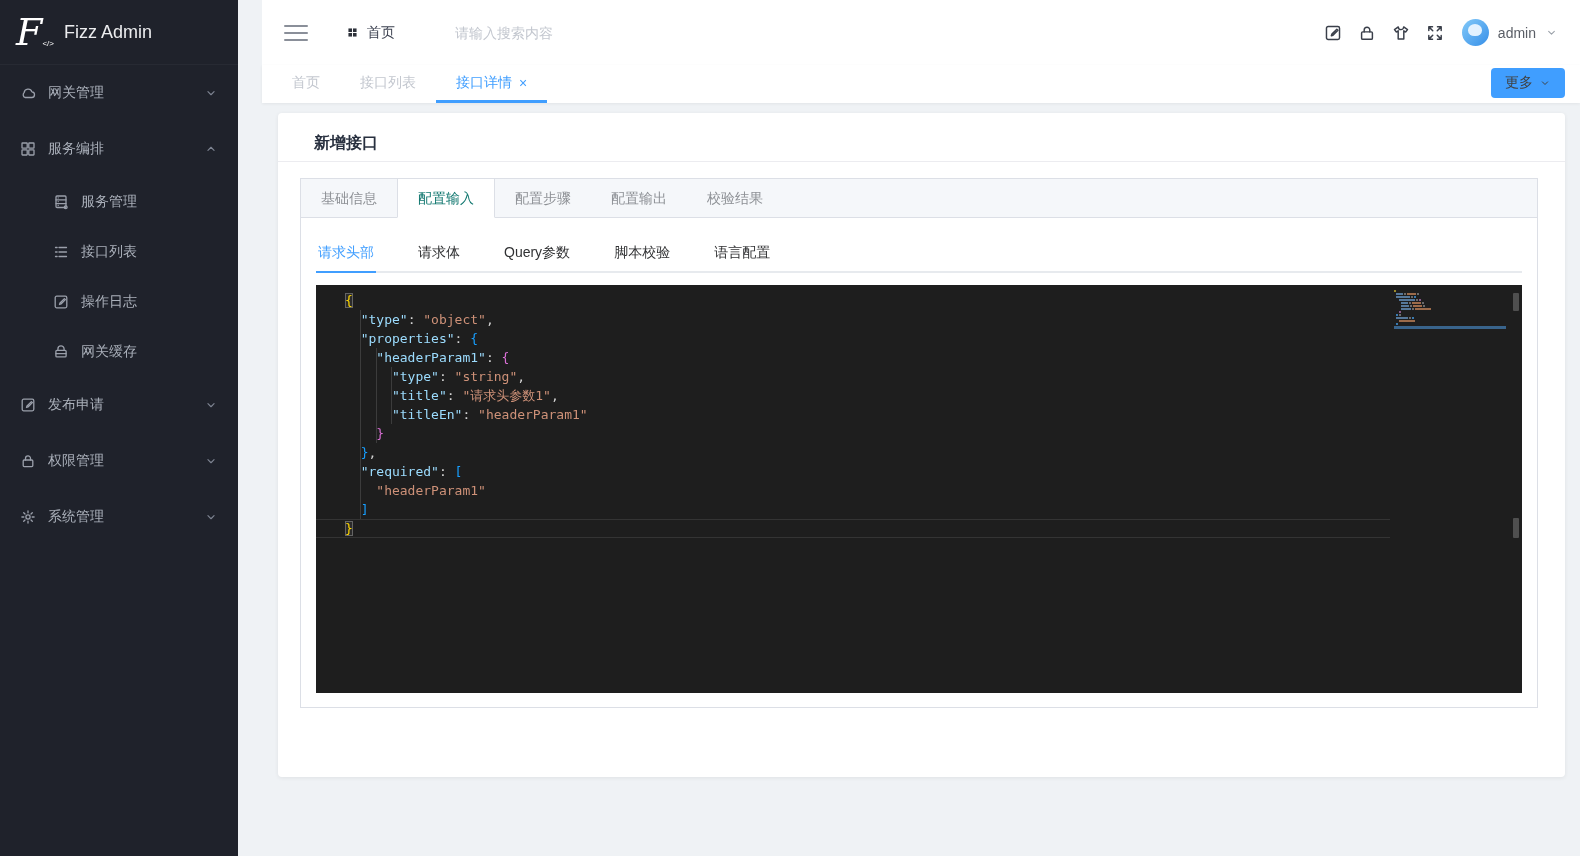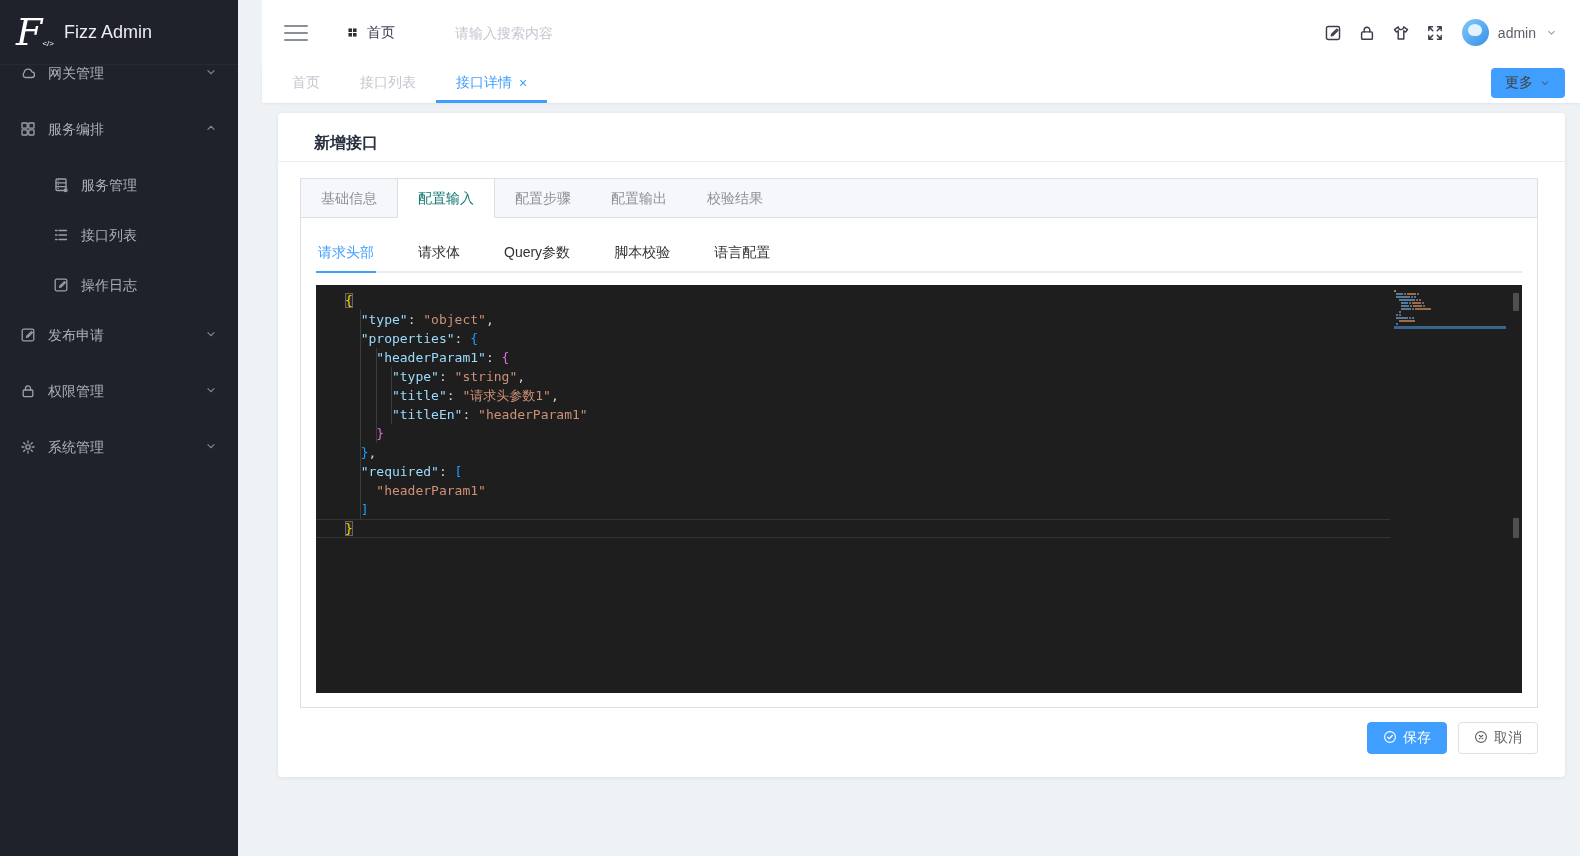--- a/index.html
+++ b/index.html
@@ -8,21 +8,21 @@
   .app { display:flex; width:1580px; height:856px; }
 
   
   .sidebar { width:238px; min-width:238px; background:#1f222b; color:#a3a7b1; height:856px; }
   .logo { height:65px; display:flex; align-items:center; padding-left:16px; gap:14px;
           border-bottom:1px solid rgba(255,255,255,0.04); }
   .logo-mark { position:relative; width:34px; height:44px; color:#f2f3f5; }
   .logo-f { font-family:"DejaVu Serif", serif; font-style:italic; font-size:38px; line-height:44px; color:#fff; }
   .logo-code { position:absolute; right:-4px; bottom:6px; font-size:8px; color:#fff; letter-spacing:0; }
   .logo-text { color:#ecedef; font-size:18px; }
-  .menu-item { display:flex; height:56px; padding:0 20px; cursor:pointer; font-size:14px; }
+  .menu-item { display:flex; align-items:center; height:56px; padding:0 20px; cursor:pointer; font-size:14px; }
   .menu-item.sub { height:50px; padding-left:42px;margin-left:11px; }
   .mi-icon { width:16px; height:16px; margin-right:12px; color:#9ba0ab; display:inline-flex; }
   .mi-icon svg { width:16px; height:16px; }
   .mi-label { flex:1; color:#aab0ba; }
   .mi-chevron { width:14px; height:14px; color:#7e8492; display:inline-flex; }
   .mi-chevron svg { width:14px; height:14px; }
 
   
   .main { flex:1; display:flex; flex-direction:column; min-width:0;margin-left:24px; }
   .topbar { height:65px; background:#fff; display:flex; align-items:center; padding:0 22px; }
@@ -170,20 +170,30 @@
           <span class="mi-label">接口列表</span>
         </div>
         <div class="menu-item sub">
           <span class="mi-icon">
             <svg viewBox="0 0 16 16" fill="none" stroke="currentColor" stroke-width="1.3" stroke-linecap="round" stroke-linejoin="round">
               <rect x="2.2" y="2.2" width="11.6" height="11.6" rx="1.5"></rect>
               <path d="M11.4 4.6 7 9l-.5 1.5L8 10l4.4-4.4-1-1z"></path>
             </svg>
           </span>
           <span class="mi-label">操作日志</span>
+        </div>
+        <div class="menu-item sub">
+          <span class="mi-icon">
+            <svg viewBox="0 0 16 16" fill="none" stroke="currentColor" stroke-width="1.3" stroke-linecap="round" stroke-linejoin="round">
+              <path d="M4.9 6.3V5a3.1 3.1 0 0 1 6.2 0v1.3"></path>
+              <rect x="2.9" y="6.3" width="10.2" height="6.6" rx="1"></rect>
+              <path d="M2.9 9.6h10.2"></path>
+            </svg>
+          </span>
+          <span class="mi-label">网关缓存</span>
         </div>
         <div class="menu-item">
           <span class="mi-icon">
             <svg viewBox="0 0 16 16" fill="none" stroke="currentColor" stroke-width="1.3" stroke-linecap="round" stroke-linejoin="round">
               <rect x="2.2" y="2.2" width="11.6" height="11.6" rx="1.5"></rect>
               <path d="M11.4 4.6 7 9l-.5 1.5L8 10l4.4-4.4-1-1z"></path>
             </svg>
           </span>
           <span class="mi-label">发布申请</span>
           <span class="mi-chevron">
@@ -358,34 +368,18 @@
                     <div class="mm-row"><span class="seg" style="width: 16px; background: rgb(156, 107, 74); margin-left: 5px;"></span></div>
                     <div class="mm-row"><span class="seg" style="width: 2px; background: rgb(58, 122, 176); margin-left: 2px;"></span></div>
                     <div class="mm-row mm-cur"></div>
                   </div>
                 <div class="ovr-mark ovr-1"></div>
                 <div class="ovr-mark ovr-2"></div>
               </div>
             </div>
           </div>
 
-          <div class="btn-row">
-            <button class="btn btn-primary">
-              <span class="btn-ic"><svg viewBox="0 0 16 16" fill="none" stroke="currentColor" stroke-width="1.3" stroke-linecap="round" stroke-linejoin="round">
-                    <circle cx="8" cy="8" r="6.2"></circle>
-                    <path d="M5.2 8.2 7.2 10l3.6-4"></path>
-                  </svg></span>
-              <span>保存</span>
-            </button>
-            <button class="btn btn-plain">
-              <span class="btn-ic"><svg viewBox="0 0 16 16" fill="none" stroke="currentColor" stroke-width="1.3" stroke-linecap="round" stroke-linejoin="round">
-                    <circle cx="8" cy="8" r="6.2"></circle>
-                    <path d="M6 6l4 4M10 6 6 10"></path>
-                  </svg></span>
-              <span>取消</span>
-            </button>
-          </div>
 
         </div>
       </div>
     </div>
   </div>
 </div>
 
 </body></html>

